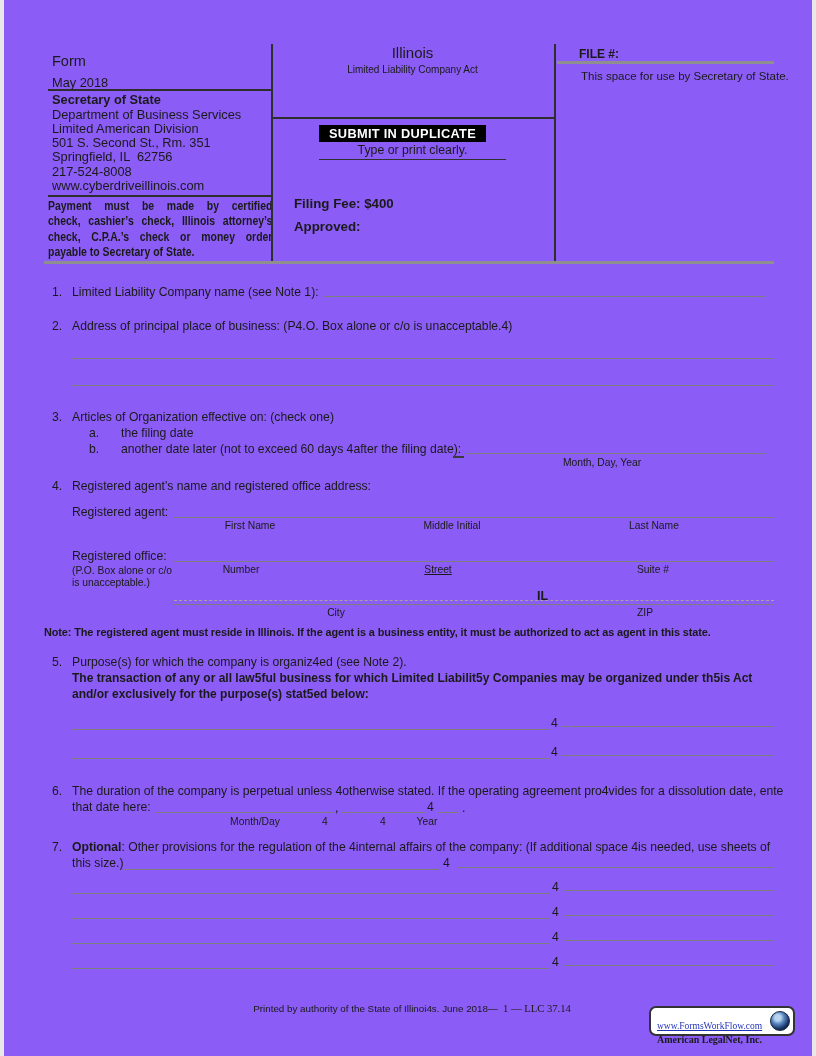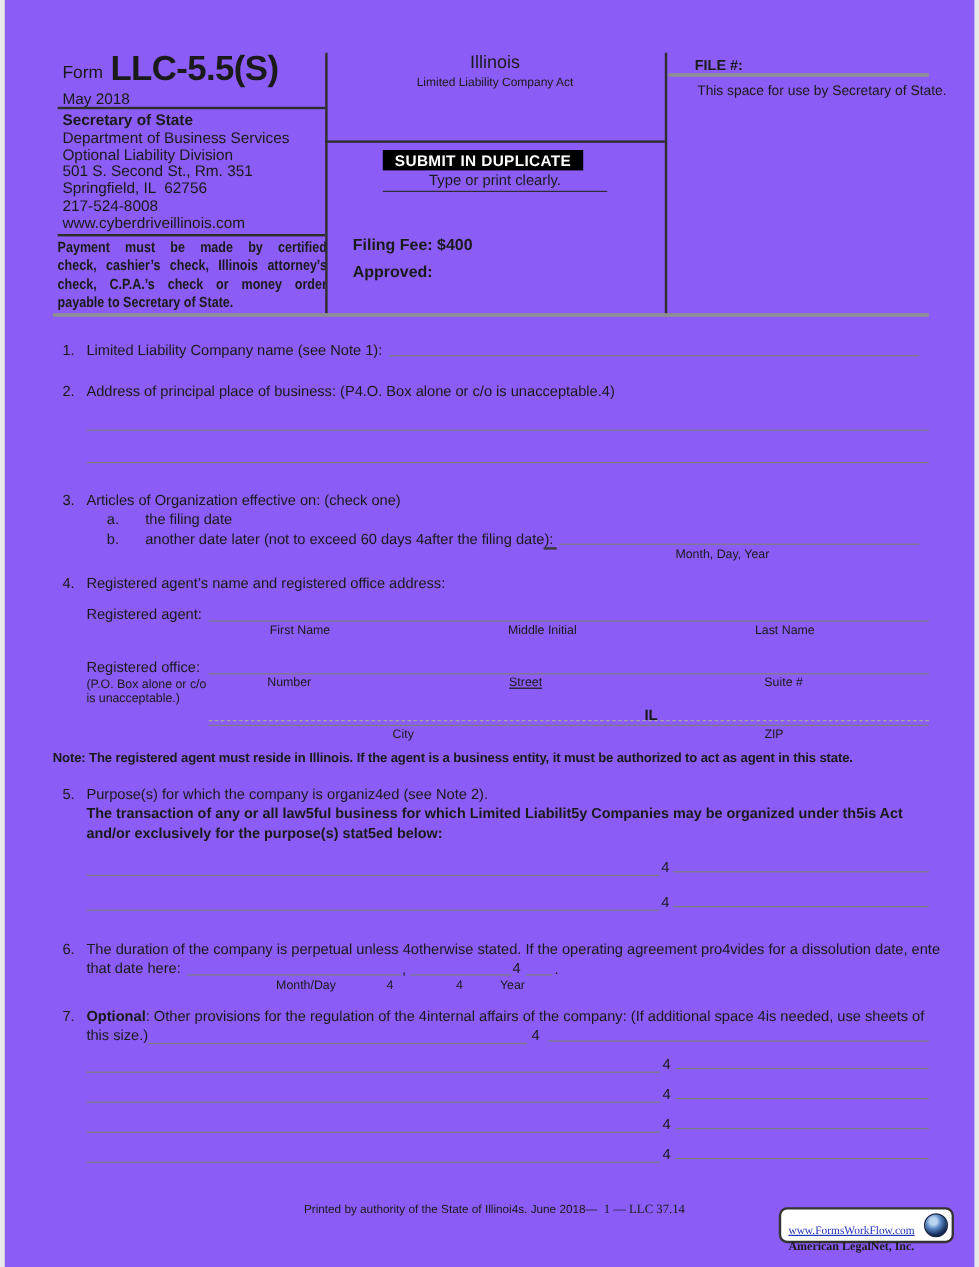--- a/index.html
+++ b/index.html
@@ -32,28 +32,27 @@
          background:radial-gradient(circle at 38% 32%, #b8d4ee 0 18%, #5a86c2 38%, #16305e 68%, #0b1b38 100%);}
   .footer-print{position:absolute;left:0;top:1003px;width:816px;text-align:center;font-size:9.8px;white-space:pre;}
   .footer-print .serif{font-family:"Liberation Serif",serif;font-size:10.6px;}
 </style>
 </head>
 <body>
 
 <div class="page">
 
   <div class="t" style="left:48px;top:53px;font-size:14.5px;">Form</div>
-  <div class="t b" style="left:88px;top:42px;font-size:29px;letter-spacing:-0.5px;">LLC-5.5(S)</div>
   <div class="t" style="left:48px;top:75px;font-size:12.8px;">May 2018</div>
 
   <div class="rule" style="left:44px;top:89px;width:223px;"></div>
 
   <div class="t b" style="left:48px;top:92px;font-size:12.8px;">Secretary of State</div>
   <div class="t" style="left:48px;top:106.5px;font-size:12.8px;">Department of Business Services</div>
-  <div class="t" style="left:48px;top:120.8px;font-size:12.8px;">Optional Liability Division</div>
+  <div class="t" style="left:48px;top:120.8px;font-size:12.8px;">Limited American Division</div>
   <div class="t" style="left:48px;top:135.1px;font-size:12.8px;">501 S. Second St., Rm. 351</div>
   <div class="t" style="left:48px;top:149.4px;font-size:12.8px;">Springfield, IL  62756</div>
   <div class="t" style="left:48px;top:163.7px;font-size:12.8px;">217-524-8008</div>
   <div class="t" style="left:48px;top:178px;font-size:12.8px;">www.cyberdriveillinois.com</div>
 
   <div class="rule" style="left:44px;top:195px;width:223px;"></div>
 
   <div class="pay">
     <div class="j">Payment must be made by certified</div>
     <div class="j">check, cashier’s check, Illinois attorney’s</div>

